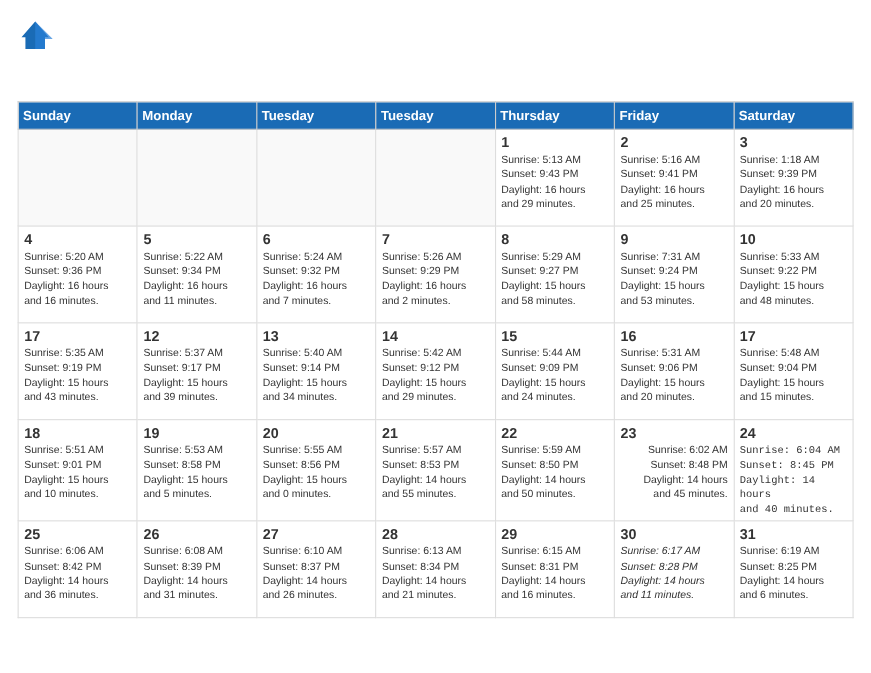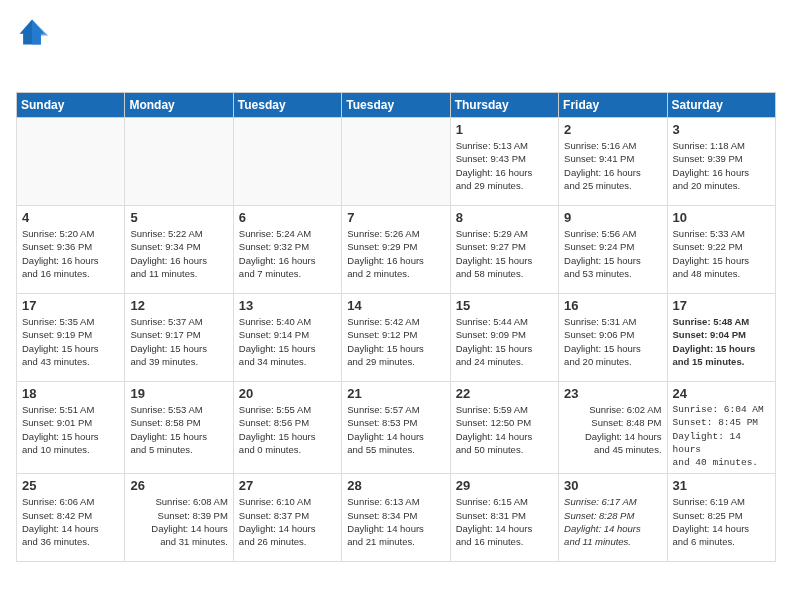--- a/index.html
+++ b/index.html
@@ -183,21 +183,21 @@
         </td>
         <td>
           <span class="day-number">8</span>
           <div class="day-info" style="white-space: pre-line;">Sunrise: 5:29 AM
 Sunset: 9:27 PM
 Daylight: 15 hours
 and 58 minutes.</div>
         </td>
         <td>
           <span class="day-number">9</span>
-          <div class="day-info" style="white-space: pre-line;">Sunrise: 5:56 AM
+          <div class="day-info" style="white-space: pre-line;">Sunrise: 7:31 AM
 Sunset: 9:24 PM
 Daylight: 15 hours
 and 53 minutes.</div>
         </td>
         <td>
           <span class="day-number">10</span>
           <div class="day-info" style="white-space: pre-line;">Sunrise: 5:33 AM
 Sunset: 9:22 PM
 Daylight: 15 hours
 and 48 minutes.</div>
@@ -241,21 +241,21 @@
         </td>
         <td>
           <span class="day-number">16</span>
           <div class="day-info" style="white-space: pre-line;">Sunrise: 5:31 AM
 Sunset: 9:06 PM
 Daylight: 15 hours
 and 20 minutes.</div>
         </td>
         <td>
           <span class="day-number">17</span>
-          <div class="day-info" style="white-space: pre-line; font-weight: bold;">Sunrise: 5:48 AM
+          <div class="day-info" style="white-space: pre-line;">Sunrise: 5:48 AM
 Sunset: 9:04 PM
 Daylight: 15 hours
 and 15 minutes.</div>
         </td>
       </tr>
       <tr>
         <td>
           <span class="day-number">18</span>
           <div class="day-info" style="white-space: pre-line;">Sunrise: 5:51 AM
 Sunset: 9:01 PM
@@ -279,21 +279,21 @@
         <td>
           <span class="day-number">21</span>
           <div class="day-info" style="white-space: pre-line;">Sunrise: 5:57 AM
 Sunset: 8:53 PM
 Daylight: 14 hours
 and 55 minutes.</div>
         </td>
         <td>
           <span class="day-number">22</span>
           <div class="day-info" style="white-space: pre-line;">Sunrise: 5:59 AM
-Sunset: 12:50 PM
+Sunset: 8:50 PM
 Daylight: 14 hours
 and 50 minutes.</div>
         </td>
         <td>
           <span class="day-number">23</span>
           <div class="day-info" style="white-space: pre-line; text-align: right;">Sunrise: 6:02 AM
 Sunset: 8:48 PM
 Daylight: 14 hours
 and 45 minutes.</div>
         </td>
@@ -308,21 +308,21 @@
       <tr>
         <td>
           <span class="day-number">25</span>
           <div class="day-info" style="white-space: pre-line;">Sunrise: 6:06 AM
 Sunset: 8:42 PM
 Daylight: 14 hours
 and 36 minutes.</div>
         </td>
         <td>
           <span class="day-number">26</span>
-          <div class="day-info" style="white-space: pre-line; text-align: right;">Sunrise: 6:08 AM
+          <div class="day-info" style="white-space: pre-line;">Sunrise: 6:08 AM
 Sunset: 8:39 PM
 Daylight: 14 hours
 and 31 minutes.</div>
         </td>
         <td>
           <span class="day-number">27</span>
           <div class="day-info" style="white-space: pre-line;">Sunrise: 6:10 AM
 Sunset: 8:37 PM
 Daylight: 14 hours
 and 26 minutes.</div>

